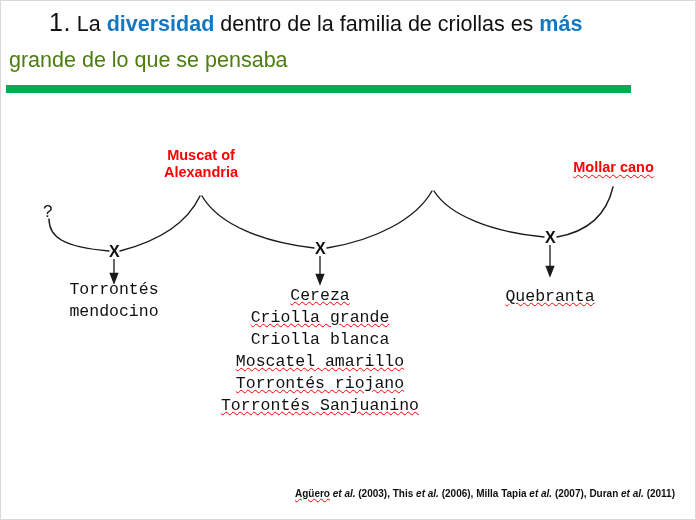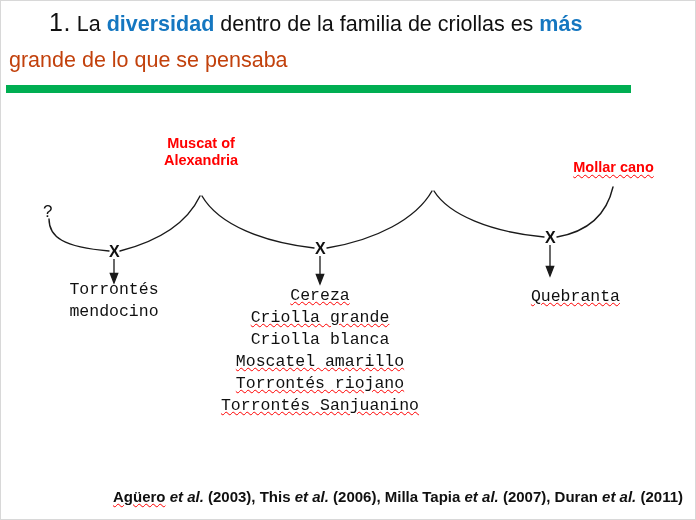--- a/index.html
+++ b/index.html
@@ -39,21 +39,21 @@
     color: #1577C0;
     font-weight: bold;
   }
   #title-line2 {
     position: absolute;
     left: 8px;
     top: 42px;
     width: 680px;
     font-size: 21.5px;
     line-height: 34px;
-    color: #c2410c;
+    color: #4d7c0f;
   }
   #green-bar {
     position: absolute;
     left: 5px;
     top: 84px;
     width: 625px;
     height: 8px;
     background: #00AE52;
   }
 
@@ -116,27 +116,27 @@
     line-height: 22px;
     color: #101010;
     text-align: center;
     white-space: nowrap;
   }
   .offspring div { white-space: nowrap; font-family: Liberation Mono, monospace; }
 
   
   #citation {
     position: absolute;
-    left: 8px;
+    left: 0;
     top: 487px;
     width: 688px;
     text-align: right;
     padding-right: 14px;
     box-sizing: border-box;
-    font-size: 15px;
+    font-size: 10px;
     color: #101010;
     font-weight: bold;
   }
   #citation i { font-style: italic; }
 </style>
 </head>
 <body>
 
 <div id="slide">
 
@@ -174,21 +174,21 @@
         <polygon points="113,182 109.3,172.5 116.7,172.5"></polygon>
 
         <line x1="319" y1="155" x2="319" y2="176"></line>
         <polygon points="319,183 315.3,173.5 322.7,173.5"></polygon>
 
         <line x1="549" y1="144" x2="549" y2="168"></line>
         <polygon points="549,175 545.3,165.5 552.7,165.5"></polygon>
       </g>
     </svg>
 
-    <div class="parent-label" style="left:150px; top:34px; width:100px;">
+    <div class="parent-label" style="left:150px; top:46px; width:100px;">
       <div>Muscat of</div>
       <div>Alexandria</div>
     </div>
 
 
     <div class="parent-label" style="left:555px; top:58px; width:115px;">
       <span class="sq">Mollar cano</span>
     </div>
 
     <div class="qmark" style="left:42px; top:101px;">?</div>
@@ -204,21 +204,21 @@
 
     <div class="offspring" style="left:219px; top:184px; width:200px;">
       <div><span class="sq-black">Cereza</span></div>
       <div><span class="sq-black">Criolla grande</span></div>
       <div><span>Criolla blanca</span></div>
       <div><span class="sq-black">Moscatel amarillo</span></div>
       <div><span class="sq-black">Torrontés riojano</span></div>
       <div><span class="sq-black">Torrontés Sanjuanino</span></div>
     </div>
 
-    <div class="offspring" style="left:479px; top:185px; width:140px;text-align:right;">
+    <div class="offspring" style="left:479px; top:185px; width:140px;">
       <div><span class="sq-black">Quebranta</span></div>
     </div>
 
   </div>
 
   <div id="citation">
     <span class="sq-black">Agüero</span><span> </span><i>et al.</i><span> (2003), </span><span>This</span><span> </span><i>et al.</i><span> (2006), </span><span>Milla Tapia</span><span> </span><i>et al.</i><span> (2007), </span><span>Duran</span><span> </span><i>et al.</i><span> (2011)</span>
   </div>
 
 </div>

